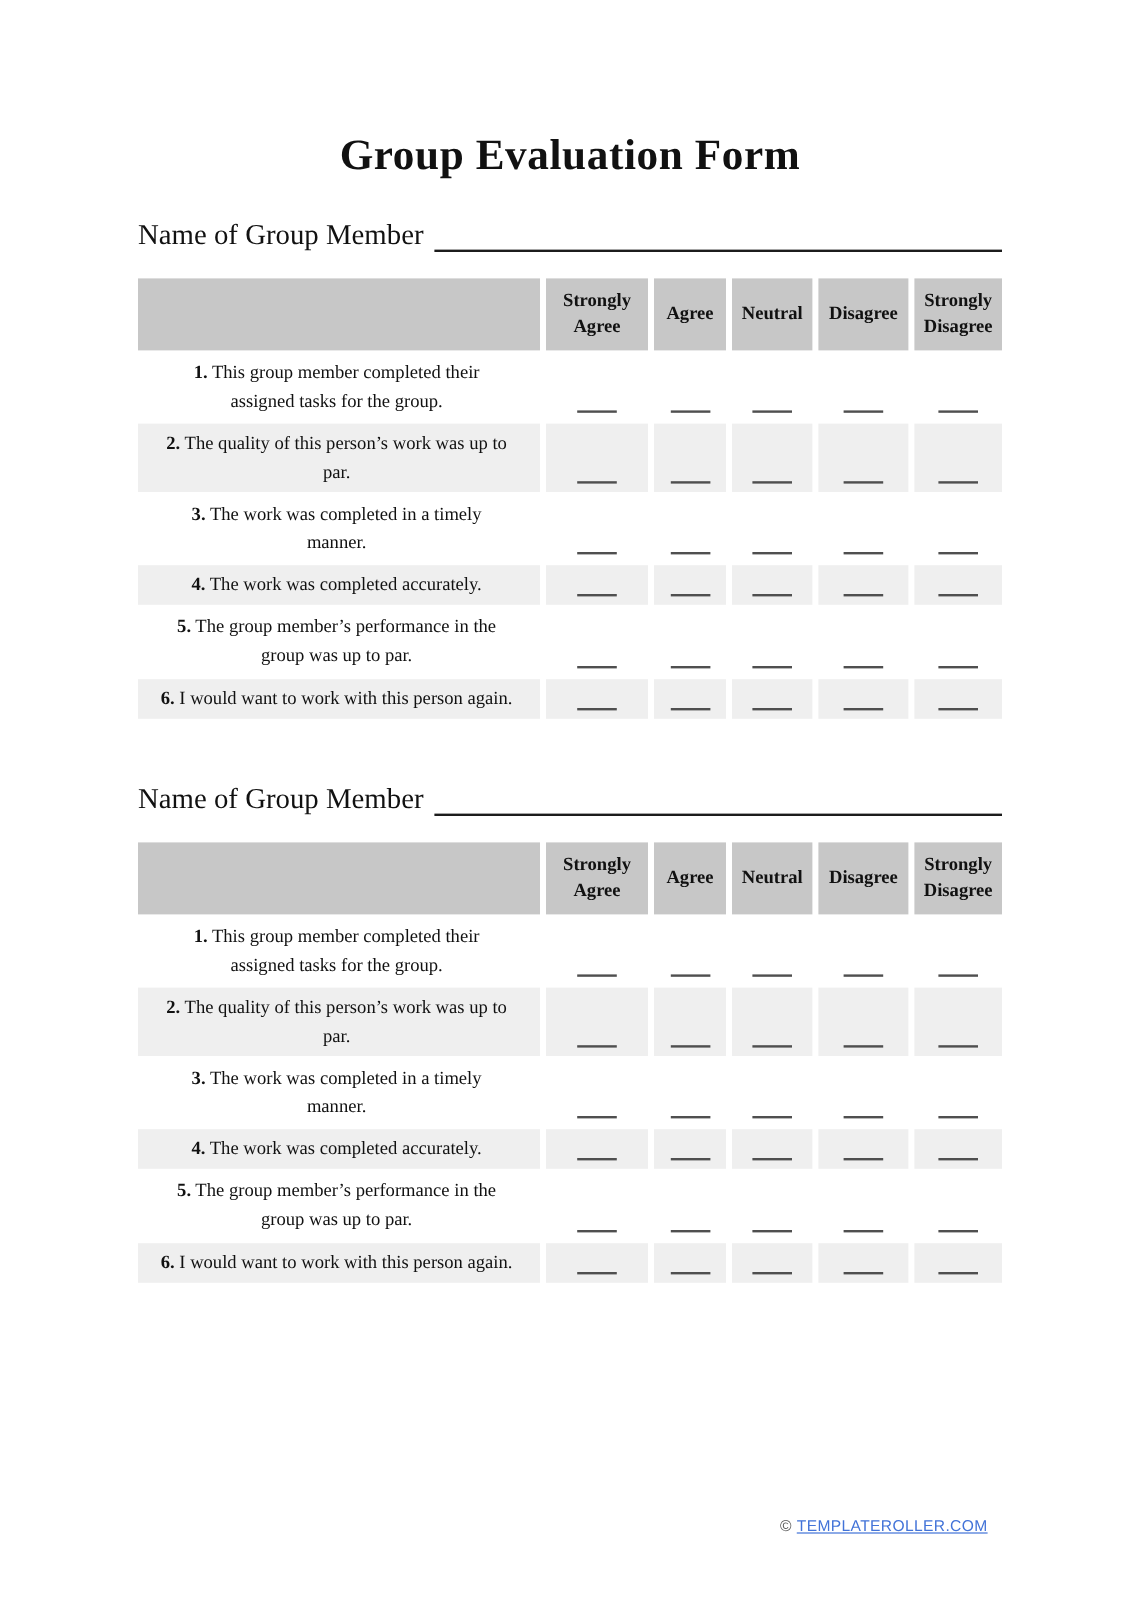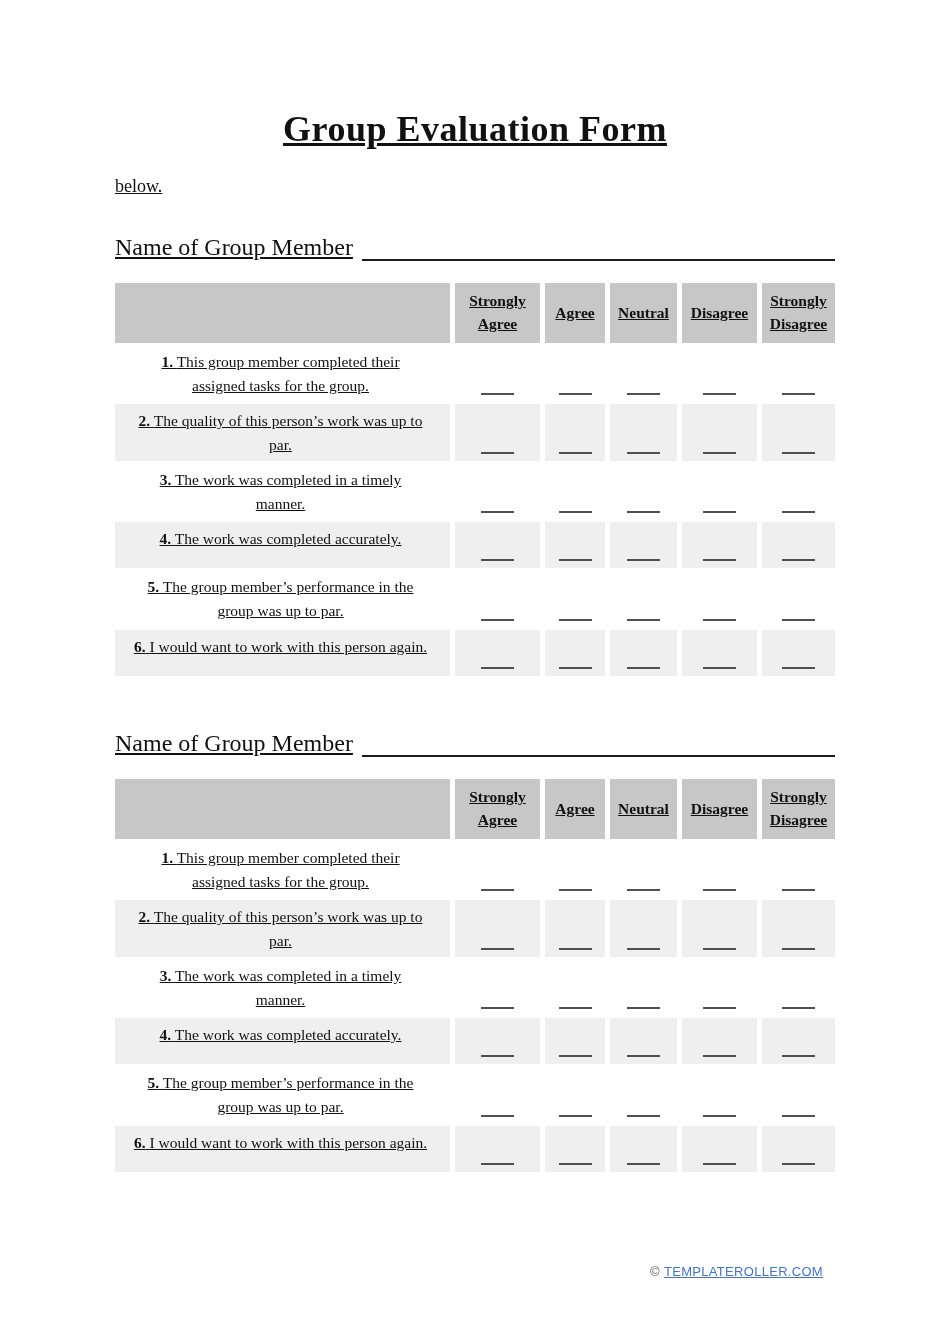--- a/index.html
+++ b/index.html
@@ -10,21 +10,21 @@
     --link-blue:#4273d8;
   }
   *{box-sizing:border-box;margin:0;padding:0;}
   html,body{background:#ffffff;}
   body{
     width:950px;height:1343px;
     font-family:"Liberation Serif","DejaVu Serif",serif;
     color:var(--ink);
   }
   .page{position:relative;width:950px;height:1343px;background:#fff;overflow:hidden;}
-  .content{padding:0 115px;text-decoration:underline;}
+  .content{padding:0 115px;}
 
   h1.title{
     padding-top:108px;
     font-size:36px;
     font-weight:bold;
     text-align:center;
     letter-spacing:0.5px;
   }
 
   .meta-row{
@@ -93,21 +93,21 @@
   .q-line2{display:block;}
   .q-line2:empty{display:none;}
   td.ans{vertical-align:bottom;}
   .blank{
     width:33px;
     border-bottom:2px solid var(--blank-line);
     margin:0 auto 7px auto;
     height:2px;
   }
   tr.h56 td{height:56px;}
-  tr.h33 td{height:46px;}
+  tr.h33 td{height:33px;}
   tr.h58 td{height:58px;}
   tr.shaded td{background:var(--row-gray);}
 
   .footer{
     position:absolute;
     top:1264px;
     right:127px;
     font-family:"Liberation Sans","DejaVu Sans",sans-serif;
     font-size:13px;
     letter-spacing:0.3px;
@@ -121,21 +121,20 @@
 </head>
 <body>
 
 <div class="page">
   <div class="content">
 
     <h1 class="title">Group Evaluation Form</h1>
 
 
     <p class="instructions">
-        <span class="line2block">below.</span>
     </p>
 
     <div class="member-row">
       <span class="lbl">Name of Group Member</span>
       <span class="fill-line member-line"></span>
     </div>
 
     <table class="eval">
       <colgroup>
         <col style="width:335px">

